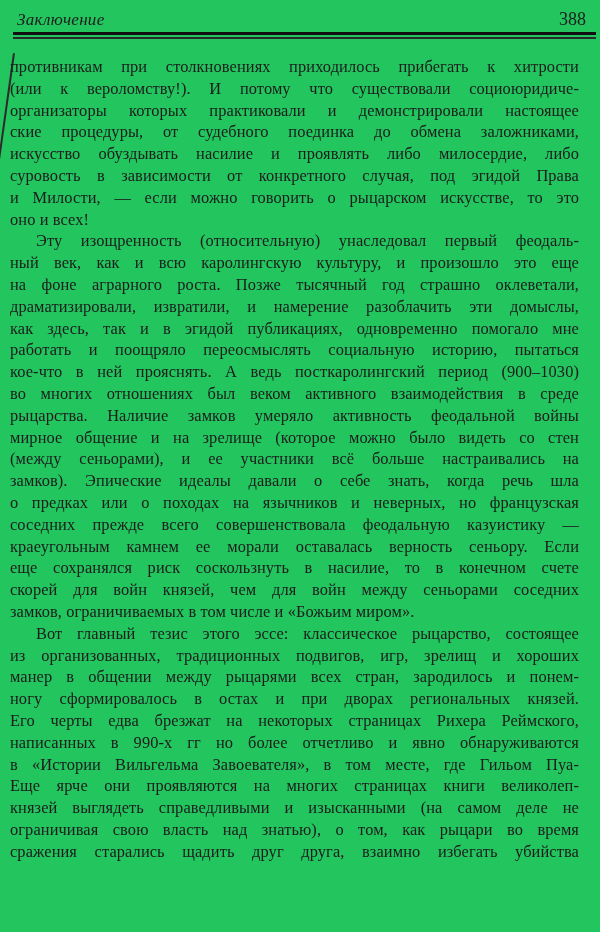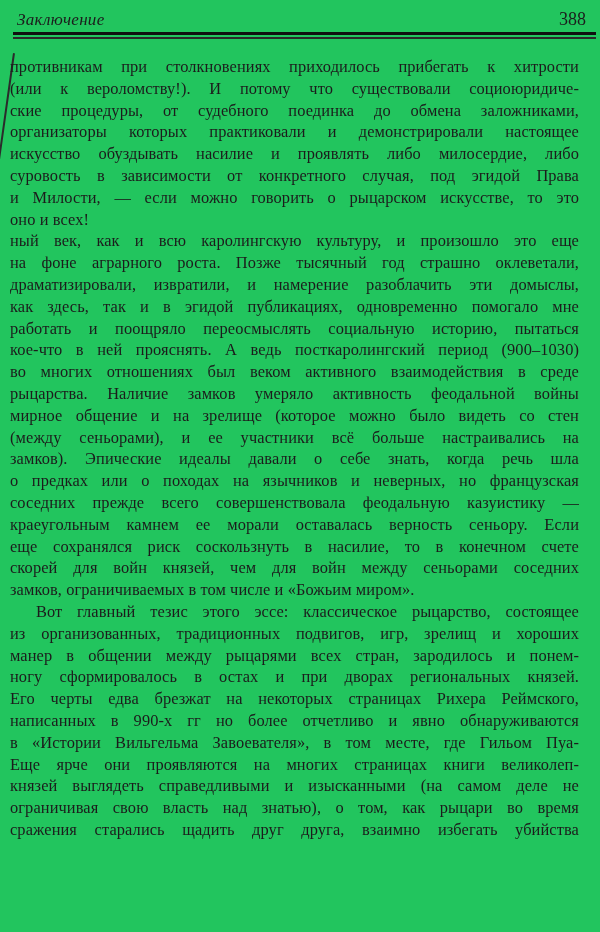--- a/index.html
+++ b/index.html
@@ -93,29 +93,30 @@
 
   <div class="head-rule"></div>
 
   <div class="pen-mark"></div>
 
   <div class="body-text">
 
     <div class="paragraph">
       <div class="line">противникам при столкновениях приходилось прибегать к хитрости</div>
       <div class="line">(или к вероломству!). И потому что существовали социоюридиче-</div>
+      <div class="line">организаторы которых практиковали и демонстрировали настоящее</div>
       <div class="line">ские процедуры, от судебного поединка до обмена заложниками,</div>
-      <div class="line">организаторы которых практиковали и демонстрировали настоящее</div>
       <div class="line">искусство обуздывать насилие и проявлять либо милосердие, либо</div>
       <div class="line">суровость в зависимости от конкретного случая, под эгидой Права</div>
       <div class="line">и Милости, — если можно говорить о рыцарском искусстве, то это</div>
       <div class="line last">оно и всех!</div>
     </div>
 
     <div class="paragraph">
+      <div class="line indent">Эту изощренность (относительную) унаследовал первый феодаль-</div>
       <div class="line">ный век, как и всю каролингскую культуру, и произошло это еще</div>
       <div class="line">на фоне аграрного роста. Позже тысячный год страшно оклеветали,</div>
       <div class="line">драматизировали, извратили, и намерение разоблачить эти домыслы,</div>
       <div class="line">как здесь, так и в эгидой публикациях, одновременно помогало мне</div>
       <div class="line">работать и поощряло переосмыслять социальную историю, пытаться</div>
       <div class="line">кое-что в ней прояснять. А ведь посткаролингский период (900–1030)</div>
       <div class="line">во многих отношениях был веком активного взаимодействия в среде</div>
       <div class="line">рыцарства. Наличие замков умеряло активность феодальной войны</div>
       <div class="line">мирное общение и на зрелище (которое можно было видеть со стен</div>
       <div class="line">(между сеньорами), и ее участники всё больше настраивались на</div>

